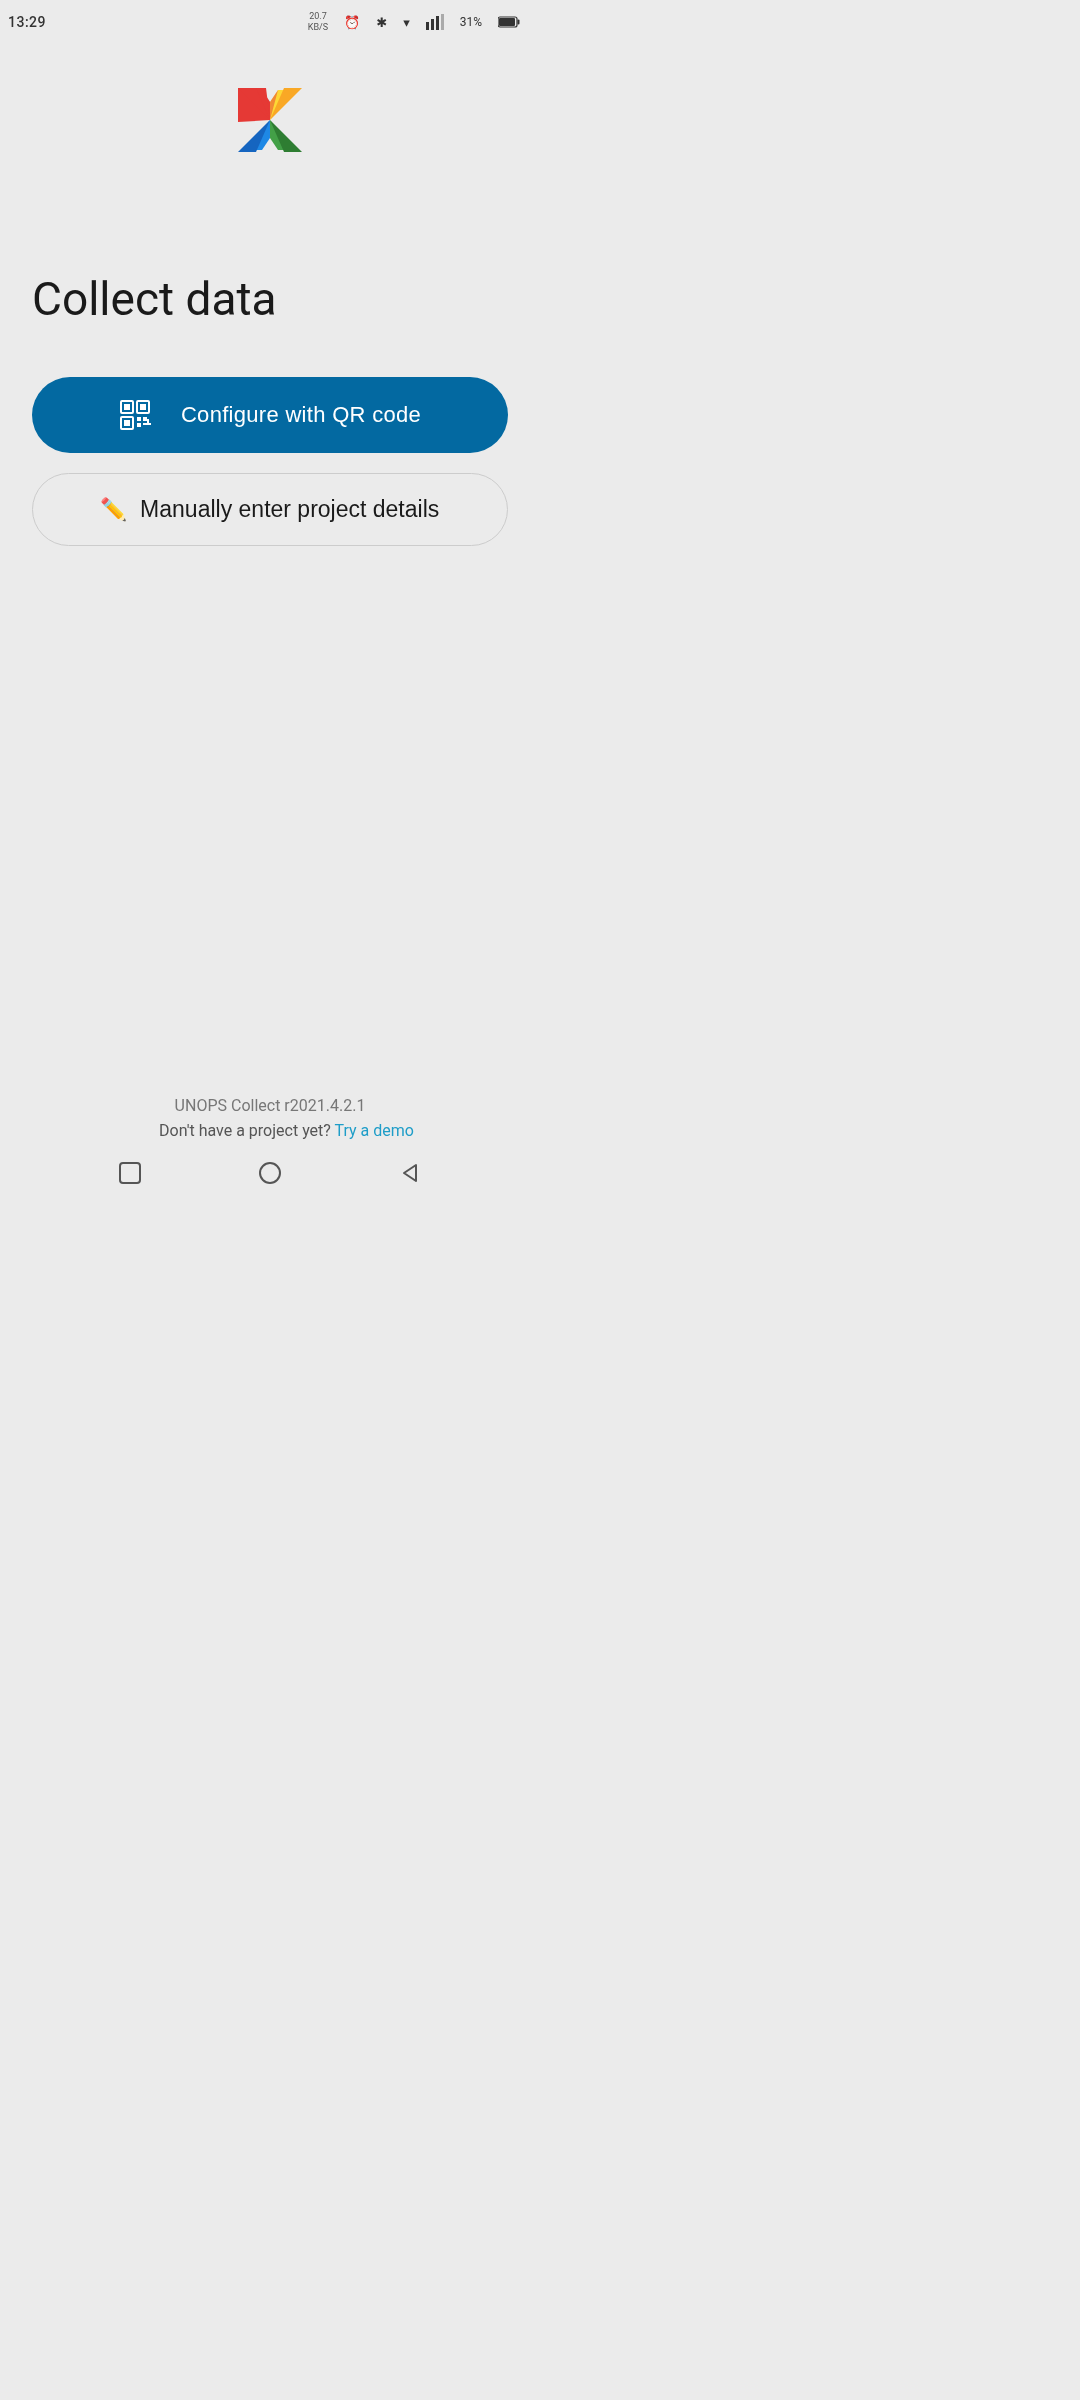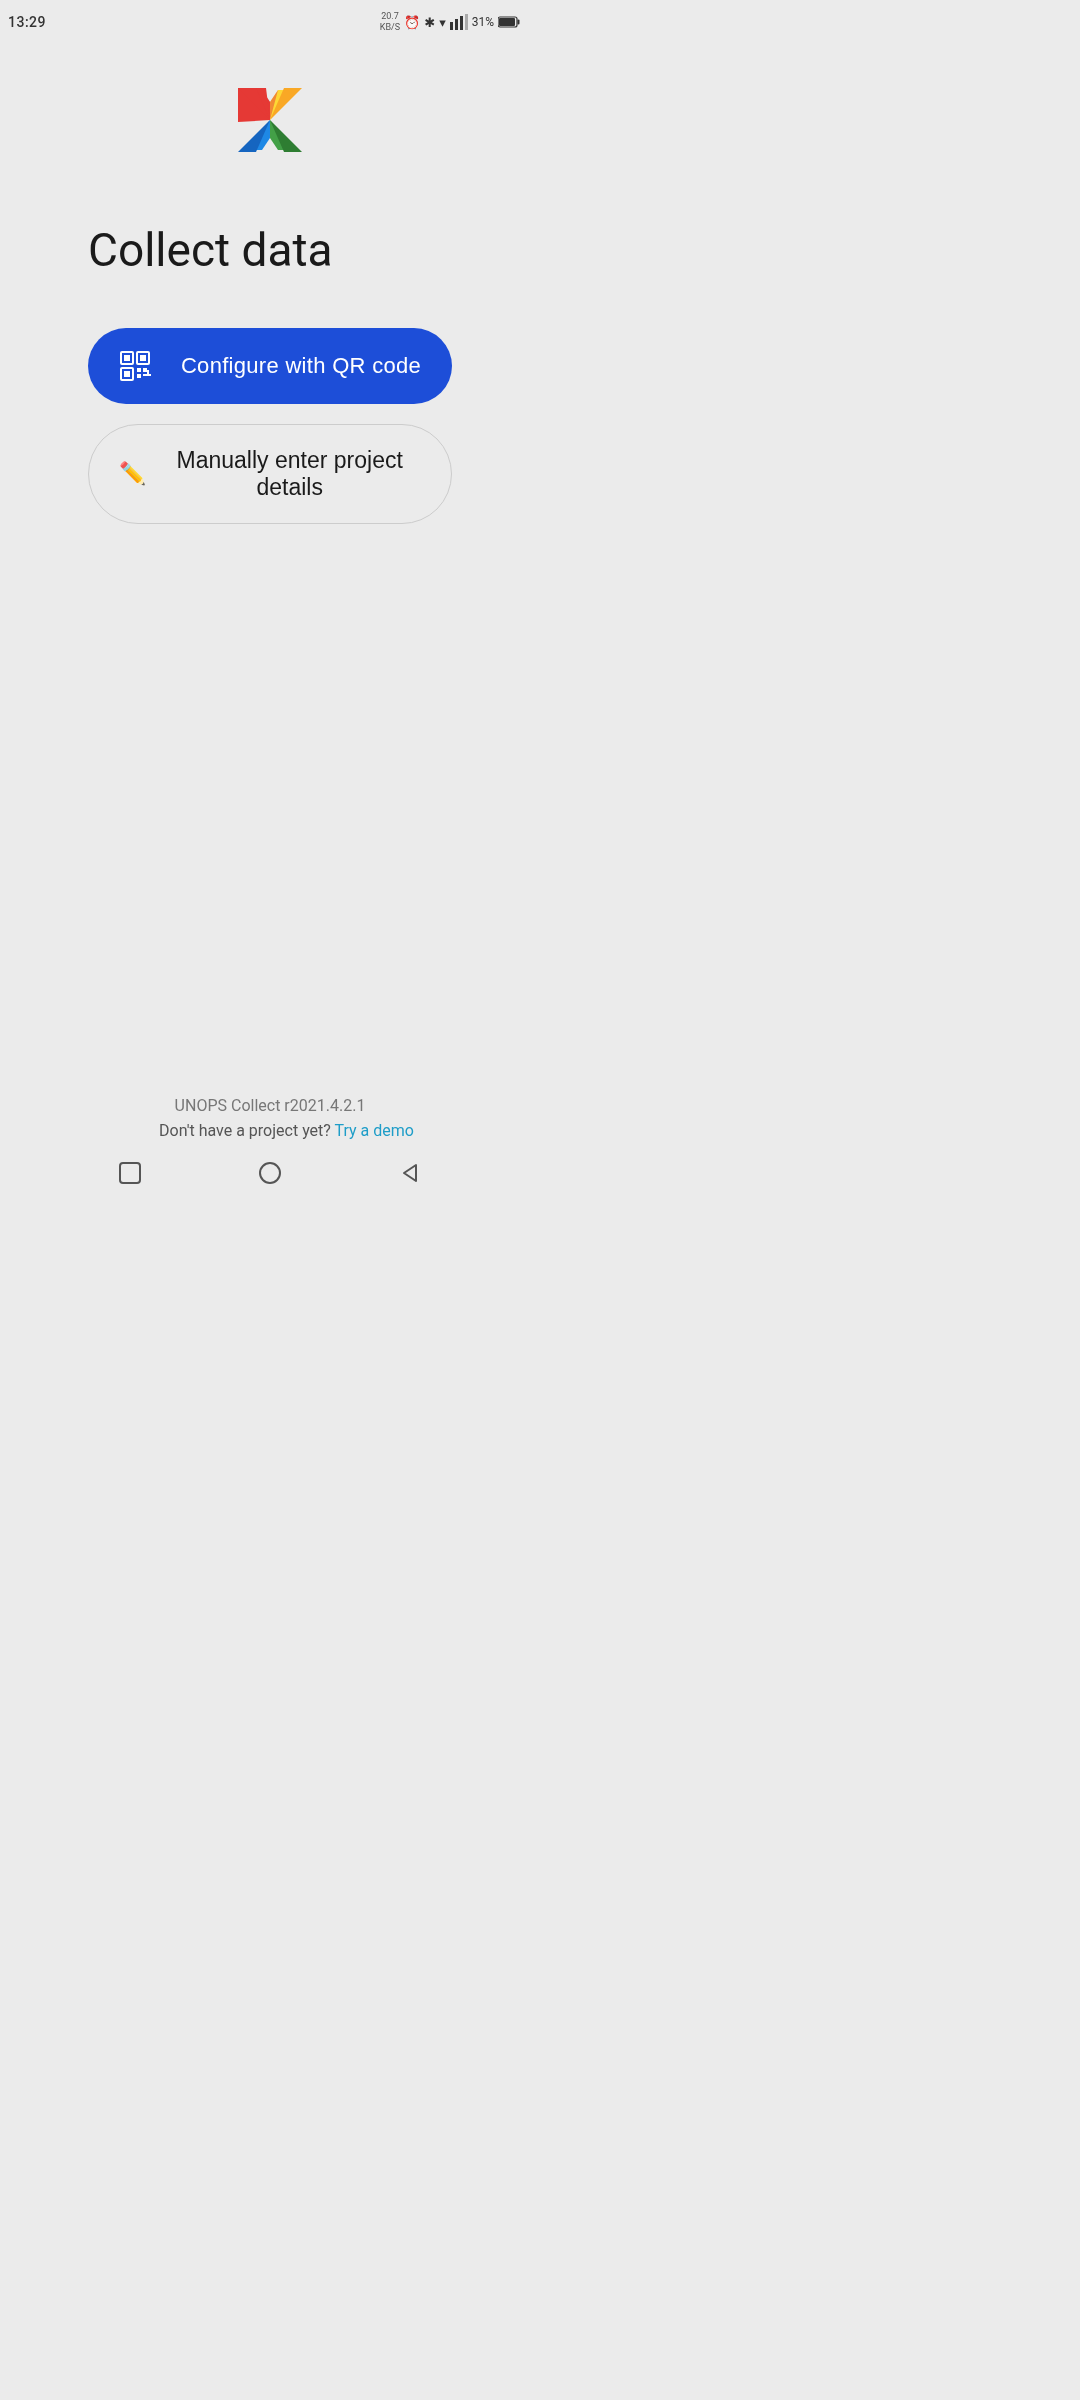--- a/index.html
+++ b/index.html
@@ -30,21 +30,21 @@
     .status-time {
       font-size: 14px;
       font-weight: 500;
       color: #333;
       letter-spacing: 0.5px;
     }
 
     .status-icons {
       display: flex;
       align-items: center;
-      gap: 4px;
+      gap: 16px;
       font-size: 11px;
       color: #333;
     }
 
     .status-network-speed {
       font-size: 9px;
       color: #555;
       text-align: center;
       line-height: 1.2;
     }
@@ -58,40 +58,40 @@
     .logo-container {
       display: flex;
       justify-content: center;
       align-items: center;
       margin-top: 40px;
       margin-bottom: 20px;
     }
 
     
     .main-content {
-      padding: 0 88px;
-      margin-top: 63px;
+      padding: 0 32px;
+      margin-top: 112px;
     }
 
     .headline {
       font-size: 46px;
       font-weight: 400;
       color: #1a1a1a;
       line-height: 1.2;
       margin-bottom: 50px;
     }
 
     
     .btn-qr {
       display: flex;
       align-items: center;
       justify-content: center;
       width: 100%;
       padding: 22px 30px;
-      background-color: #1d4ed8;
+      background-color: #0369a1;
       border: none;
       border-radius: 50px;
       cursor: pointer;
       gap: 30px;
       margin-bottom: 20px;
     }
 
     .btn-qr-text {
       font-size: 22px;
       color: #ffffff;

